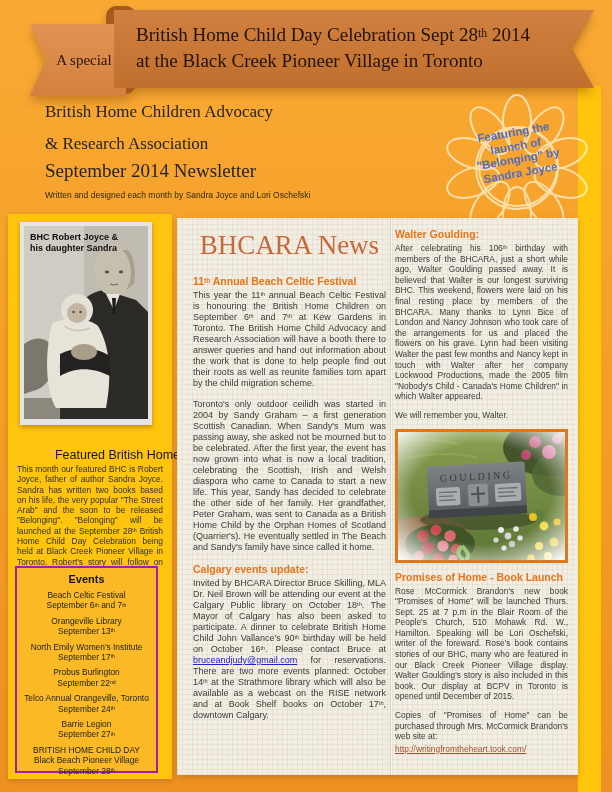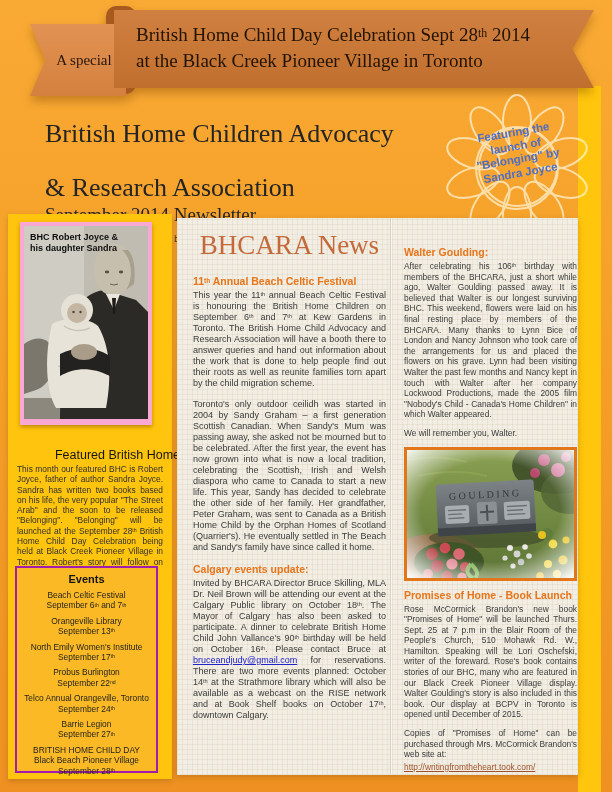--- a/index.html
+++ b/index.html
@@ -19,27 +19,27 @@
       clip-path:polygon(0 0,100% 0,95.5% 50%,100% 100%,0 100%);
       padding:12px 40px 0 22px;box-sizing:border-box;}
   .ribbon-line{font-family:"Liberation Serif",serif;font-size:19px;line-height:26px;color:#221303;white-space:nowrap;}
   
   .flower{position:absolute;left:437px;top:88px;width:160px;height:160px;}
   .flower svg{position:absolute;left:0;top:0;}
   .flower-text{position:absolute;left:10px;top:38px;width:140px;text-align:center;
       transform:rotate(-10deg);color:#4E6EC5;font-weight:bold;font-size:11.5px;line-height:13.5px;}
   
   .masthead{position:absolute;left:45px;top:96px;width:400px;}
-  .title-line{font-family:"Liberation Serif",serif;font-size:26px;line-height:32px;color:#242424;margin-top:22px;}
+  .title-line{font-family:"Liberation Serif",serif;font-size:17px;line-height:32px;color:#242424;}
   .subtitle{font-family:"Liberation Serif",serif;font-size:19px;color:#242424;}
   .byline{font-size:8.5px;color:#33290f;margin-top:8px;}
   
   .sidebar{position:absolute;left:8px;top:214px;width:164px;height:565px;background:#FFC40D;
       box-shadow:0 2px 5px rgba(120,70,10,.3);}
-  .photo-frame{position:absolute;left:12px;top:8px;width:132px;height:203px;background:#f9a8d4;
+  .photo-frame{position:absolute;left:12px;top:8px;width:132px;height:203px;background:#e5e5e5;
       box-shadow:0 2px 4px rgba(90,50,0,.4);padding:4px;box-sizing:border-box;}
   .photo-frame svg{display:block;}
   .photo-caption{position:absolute;left:10px;top:10px;font-size:9px;line-height:11px;font-weight:bold;color:#0e0e0e;}
   .featured-h{position:absolute;left:0;top:234px;width:100%;margin:0;text-align:right;
       font-size:12.5px;color:#151515;padding-left:40px;}
   .featured-body{position:absolute;left:9px;top:250px;width:146px;margin:0;
       font-size:8.4px;line-height:10.3px;text-align:justify;color:#30302e;}
   .events-box{position:absolute;left:7px;top:352px;width:139px;height:198px;
       background:#FBBA25;border:2px solid #a21caf;text-align:center;padding-top:5px;box-sizing:content-box;}
   .events-title{font-size:11px;font-weight:bold;color:#141414;margin-bottom:5px;}
@@ -48,21 +48,21 @@
   
   .content{position:absolute;left:177px;top:218px;width:401px;height:557px;overflow:hidden;
       background-color:#F2EEE3;
       background-image:
         repeating-linear-gradient(0deg,rgba(200,190,168,.22) 0,rgba(200,190,168,.22) 1px,transparent 1px,transparent 5px),
         repeating-linear-gradient(90deg,rgba(200,190,168,.22) 0,rgba(200,190,168,.22) 1px,transparent 1px,transparent 5px);
       box-shadow:0 2px 6px rgba(120,70,10,.3);}
   .divider{position:absolute;left:213px;top:0;width:1px;height:100%;background:#D8D1BE;box-shadow:1px 0 0 rgba(255,255,255,.5);}
   .col{position:absolute;top:0;}
   .col-mid{left:16px;width:193px;padding-top:6px;}
-  .col-right{left:227px;width:173px;padding-top:28px;}
+  .col-right{left:218px;width:173px;padding-top:10px;}
   .news-title{margin:6px 0 14px;text-align:center;font-family:"Liberation Serif",serif;
       font-weight:normal;font-size:27px;color:#C4693A;}
   .art-h{margin:0 0 3px;font-size:10.5px;font-weight:bold;color:#E8751A;}
   .col-mid p{margin:0 0 10px;font-size:9px;line-height:11px;text-align:justify;color:#3b3b3b;}
   .col-right p{margin:0 0 8px;font-size:8.4px;line-height:10.6px;text-align:justify;color:#3b3b3b;}
   .closing{text-align:left !important;}
   .email-link{color:#2323CC;text-decoration:underline;}
   .web-link{display:block;font-size:8.4px;color:#A0522D;text-decoration:underline;margin-top:1px;}
   .copies{margin-bottom:2px !important;}
   

